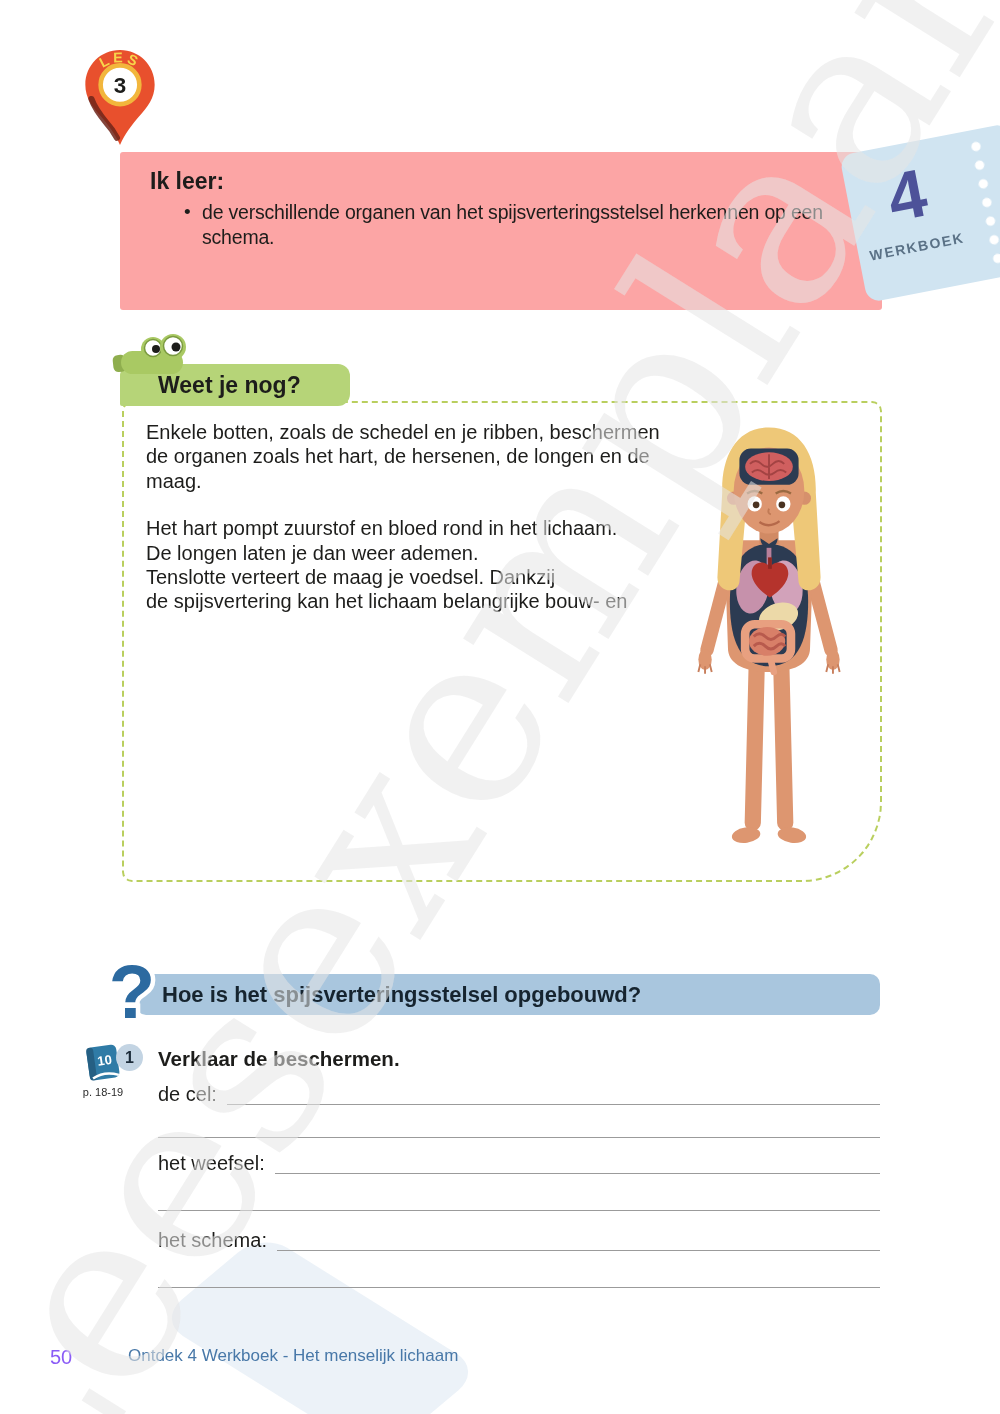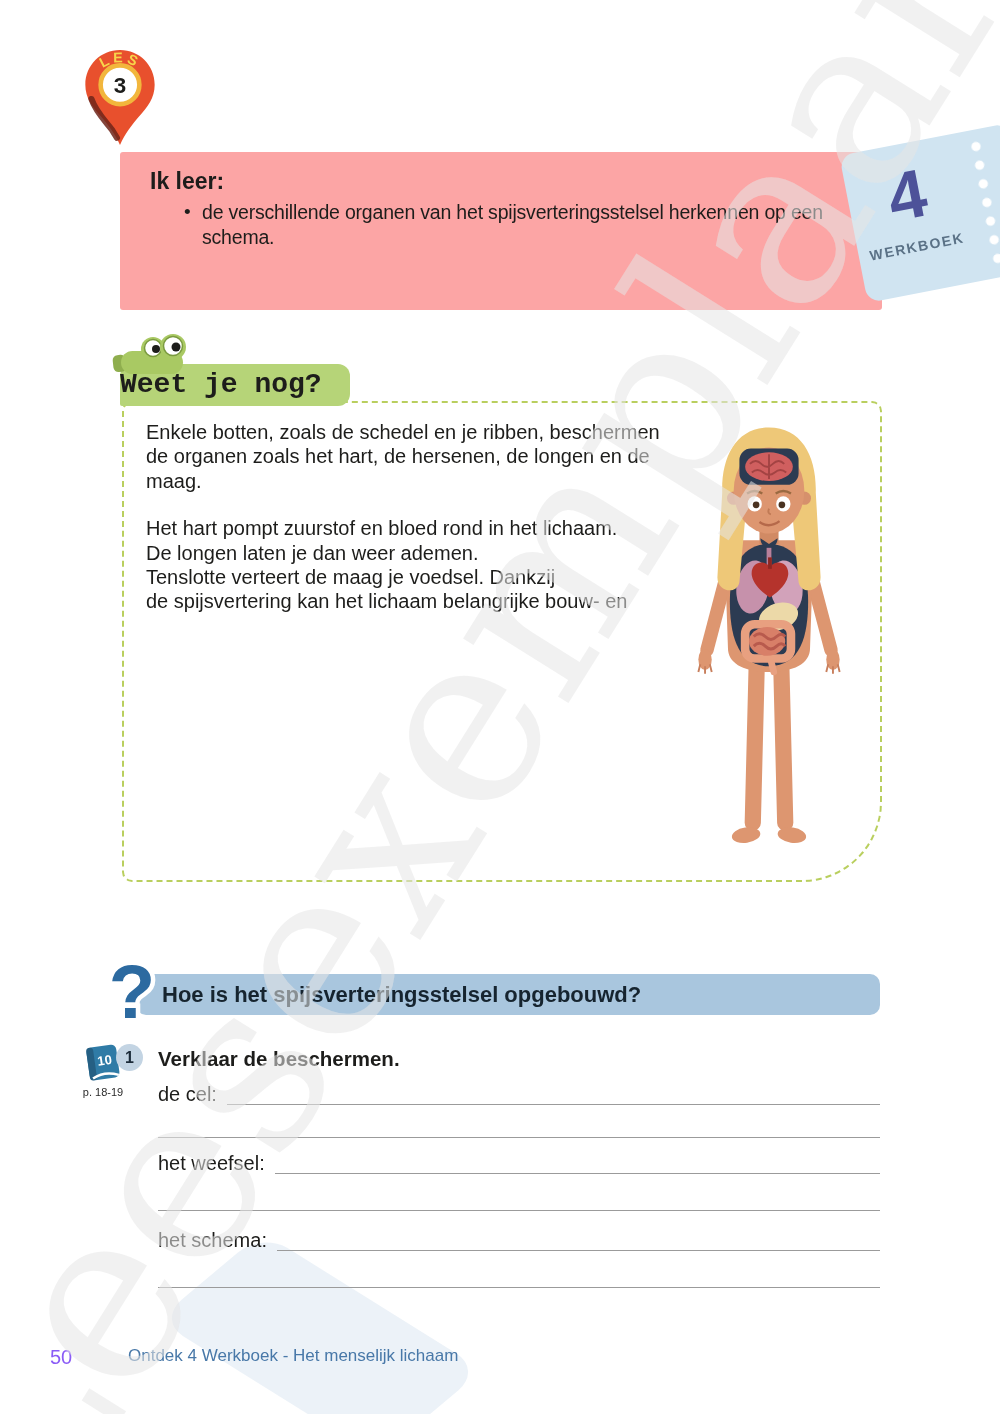--- a/index.html
+++ b/index.html
@@ -57,21 +57,21 @@
     position:absolute; right:30px; top:8px; bottom:8px; width:12px;
     background-image:radial-gradient(circle at 6px 9px, #ffffff 4.2px, rgba(255,255,255,0) 5px);
     background-size:12px 19px; background-repeat:repeat-y;
   }
   
   .binoculars { position:absolute; left:112px; top:334px; width:80px; height:46px; z-index:3; }
   .wjn-bar {
     position:absolute; left:120px; top:364px; width:230px; height:42px;
     background:#b6d478; border-radius:12px 12px 12px 2px; z-index:2;
   }
-  .wjn-bar span { display:block; line-height:42px; font-size:28px; font-weight:bold;font-family:Liberation Mono, monospace; }
+  .wjn-bar span { display:block; padding-left:38px; line-height:42px; font-size:23px; font-weight:bold; }
   .dash-box {
     position:absolute; left:122px; top:401px; width:756px; height:477px;
     border:2.5px dashed #b9cf5e; border-radius:10px 10px 80px 10px; z-index:1;
   }
   .wjn-text { position:absolute; left:146px; top:420px; width:525px; font-size:20px; line-height:1.22; z-index:2; }
   .wjn-text .para1 { margin:0 0 23px 0; }
   .wjn-text b { font-weight:normal; }
   .body-illu { position:absolute; left:664px; top:406px; width:210px; height:465px; z-index:2; }
   
   .q-bar {

